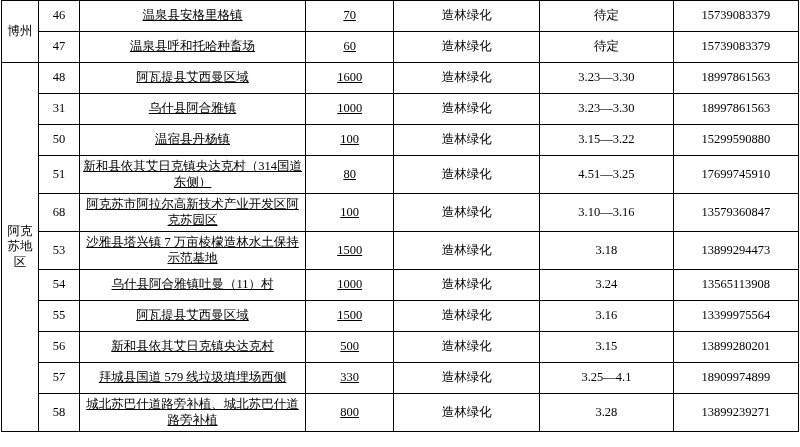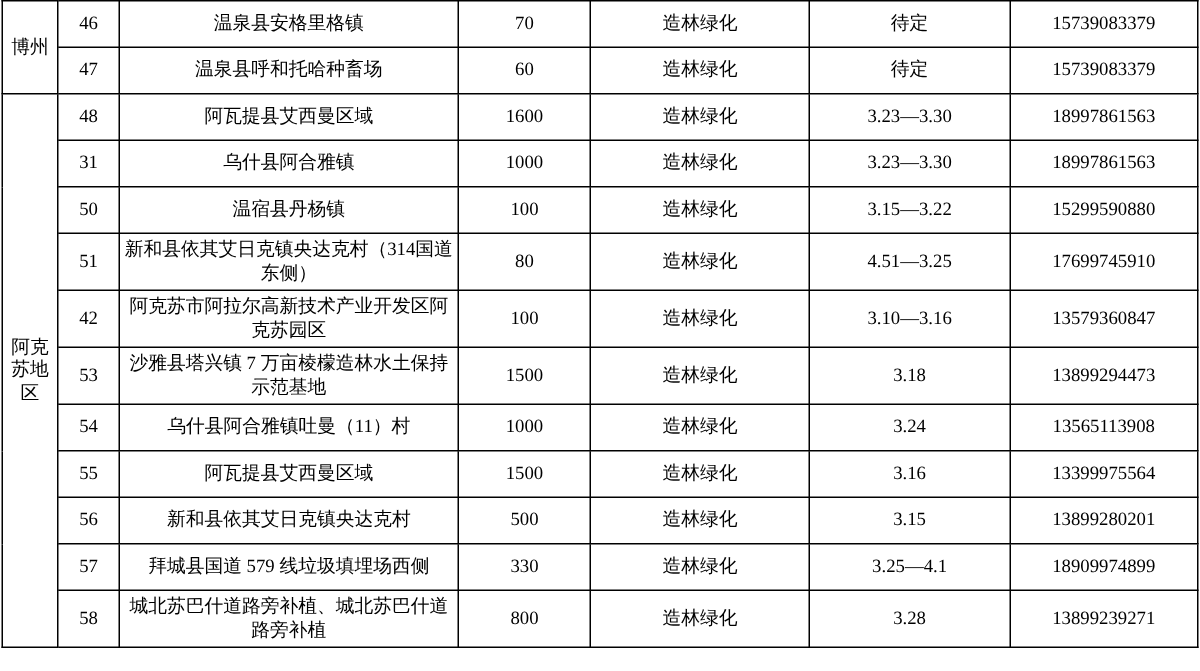--- a/index.html
+++ b/index.html
@@ -46,24 +46,26 @@
   td.num {
     width: 40px;
     font-size: 13px;
     font-family: Liberation Serif, serif;
   }
   td.place {
     width: 220px;
     font-size: 12.5px;
     text-align: center;
     line-height: 1.3;
+    text-decoration: underline;
   }
   td.qty {
     width: 86px;
     font-size: 12.5px;
+    text-decoration: underline;
   }
   td.type {
     width: 142px;
     font-size: 12.5px;
     margin-top: 24px;
   }
   td.date {
     width: 130px;
     font-size: 12.5px;
   }
@@ -125,21 +127,21 @@
         </tr>
         <tr class="row-h2">
           <td class="num">51</td>
           <td class="place">新和县依其艾日克镇央达克村（314国道东侧）</td>
           <td class="qty">80</td>
           <td class="type">造林绿化</td>
           <td class="date">4.51—3.25</td>
           <td class="phone">17699745910</td>
         </tr>
         <tr class="row-h2">
-          <td class="num">42</td>
+          <td class="num">68</td>
           <td class="place">阿克苏市阿拉尔高新技术产业开发区阿克苏园区</td>
           <td class="qty">100</td>
           <td class="type">造林绿化</td>
           <td class="date">3.10—3.16</td>
           <td class="phone">13579360847</td>
         </tr>
         <tr class="row-h2">
           <td class="num">53</td>
           <td class="place">沙雅县塔兴镇 7 万亩棱檬造林水土保持示范基地</td>
           <td class="qty">1500</td>

